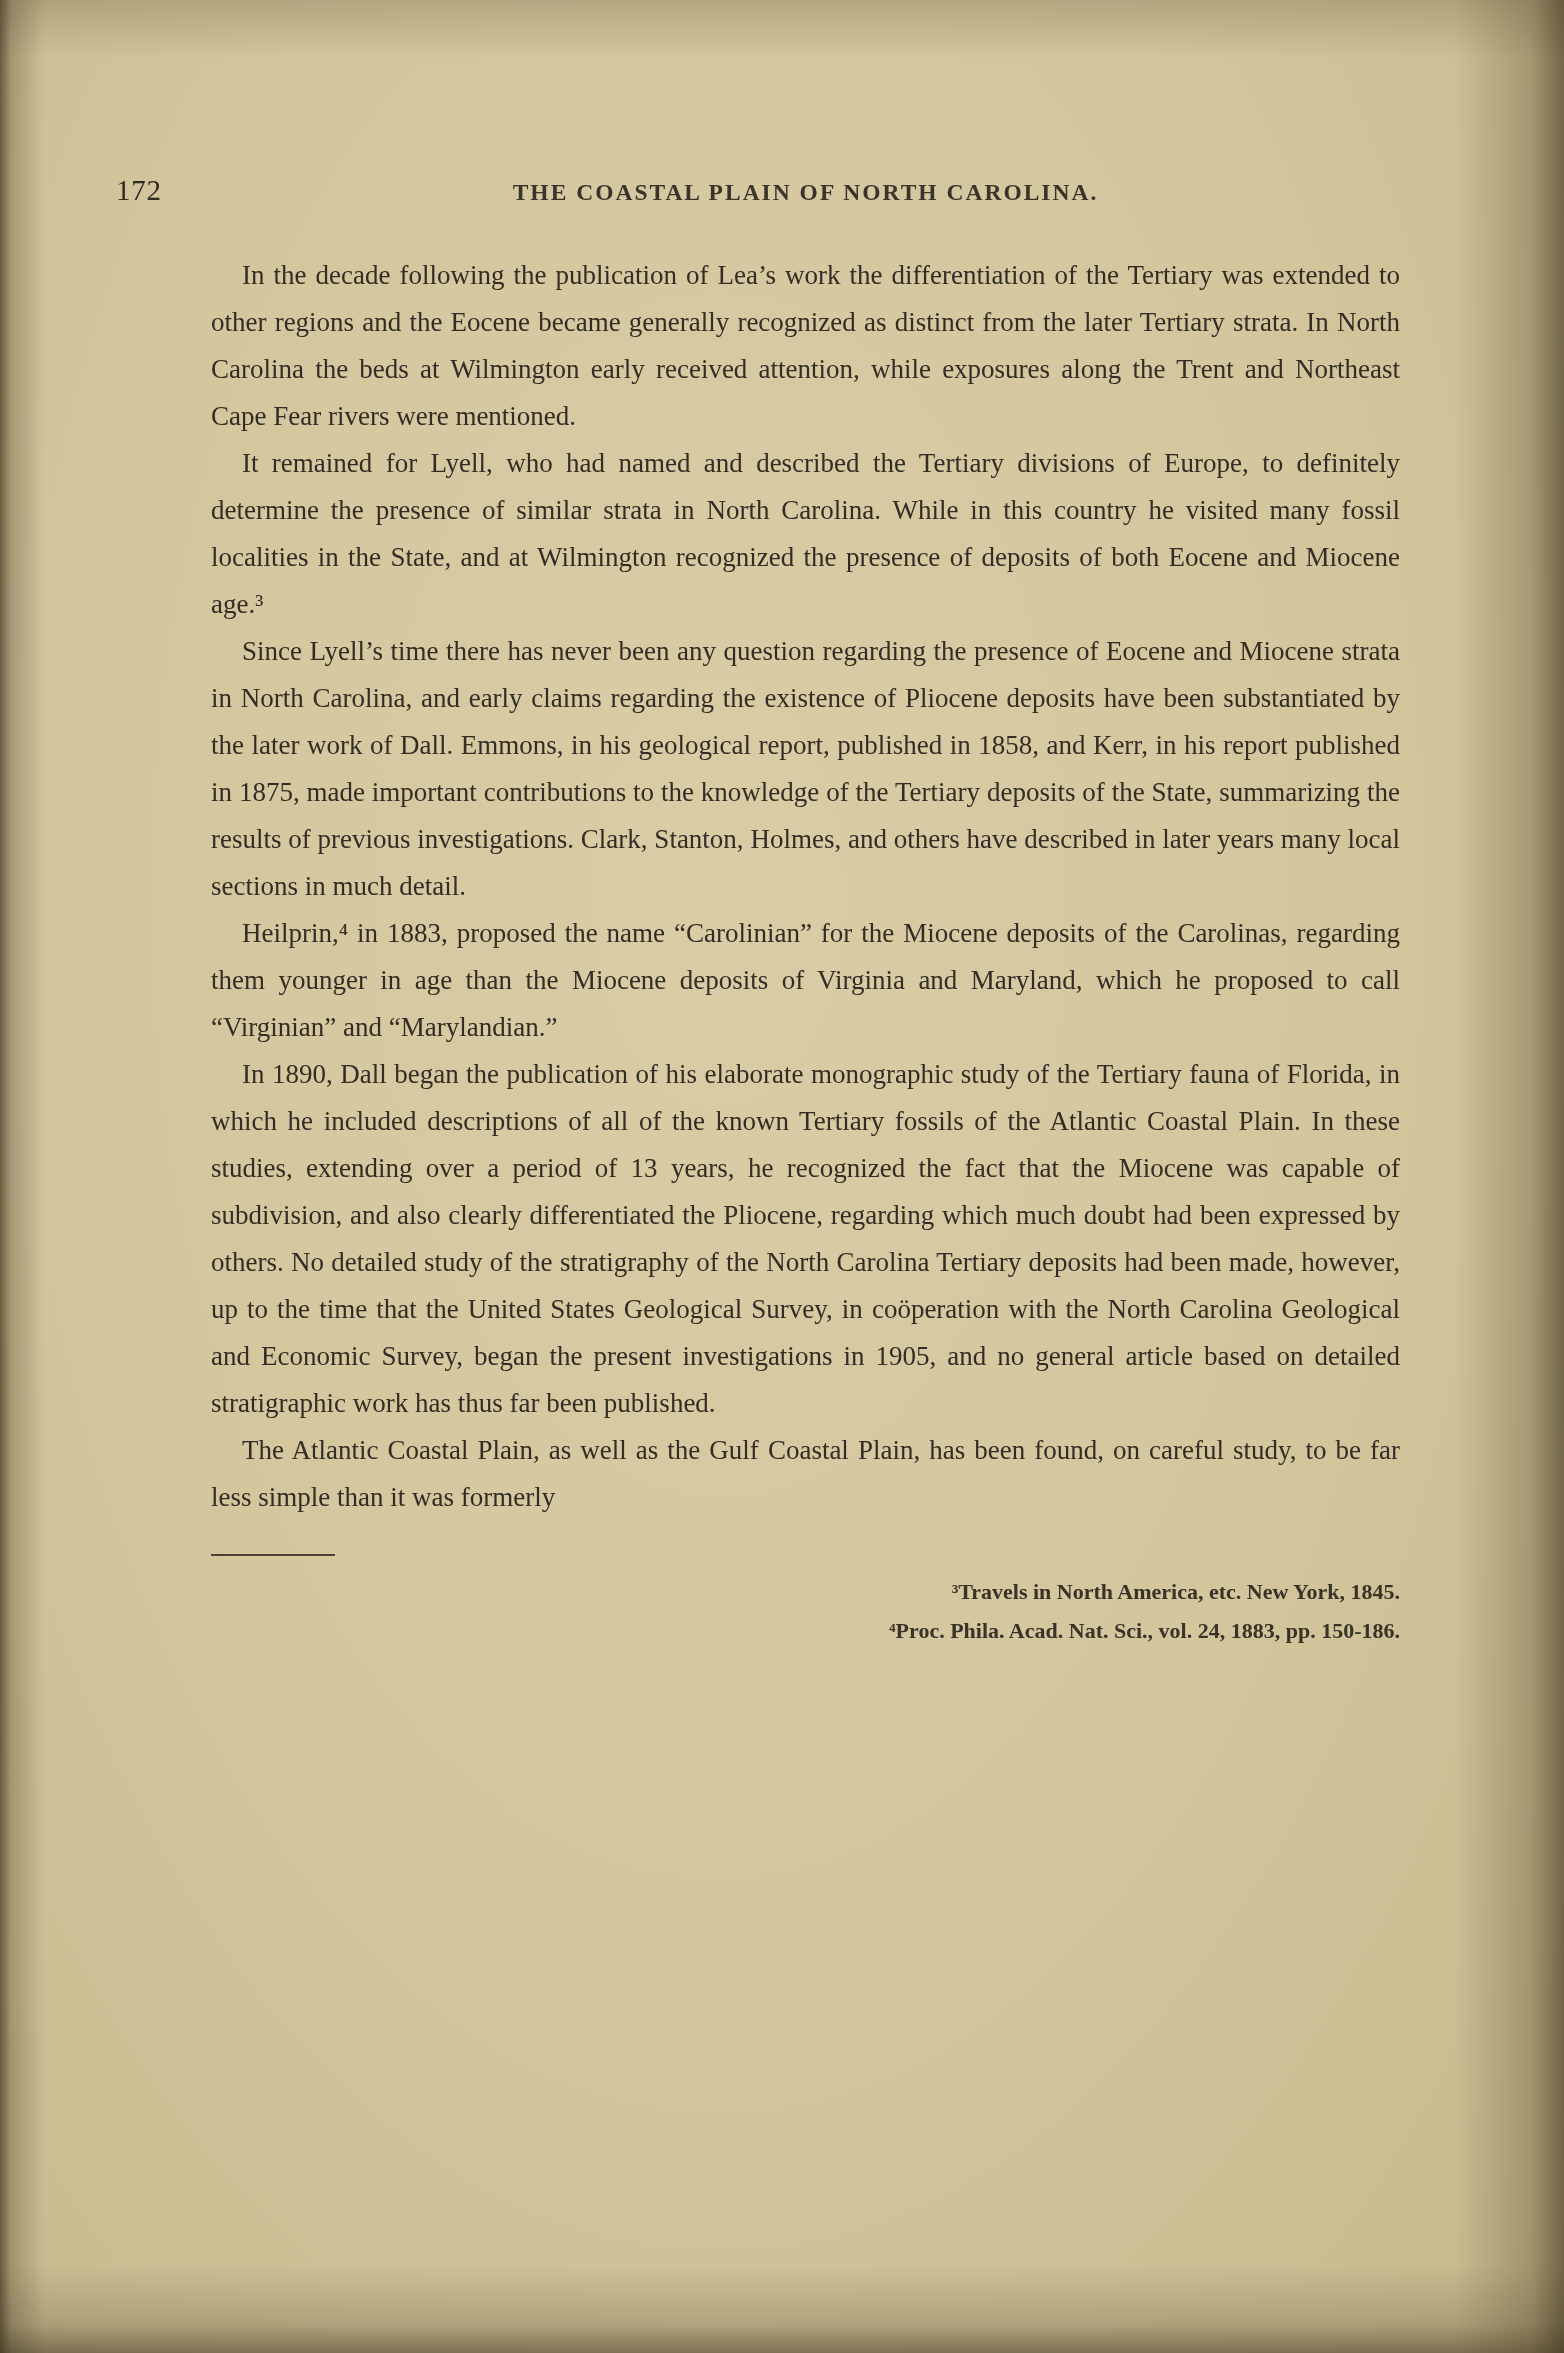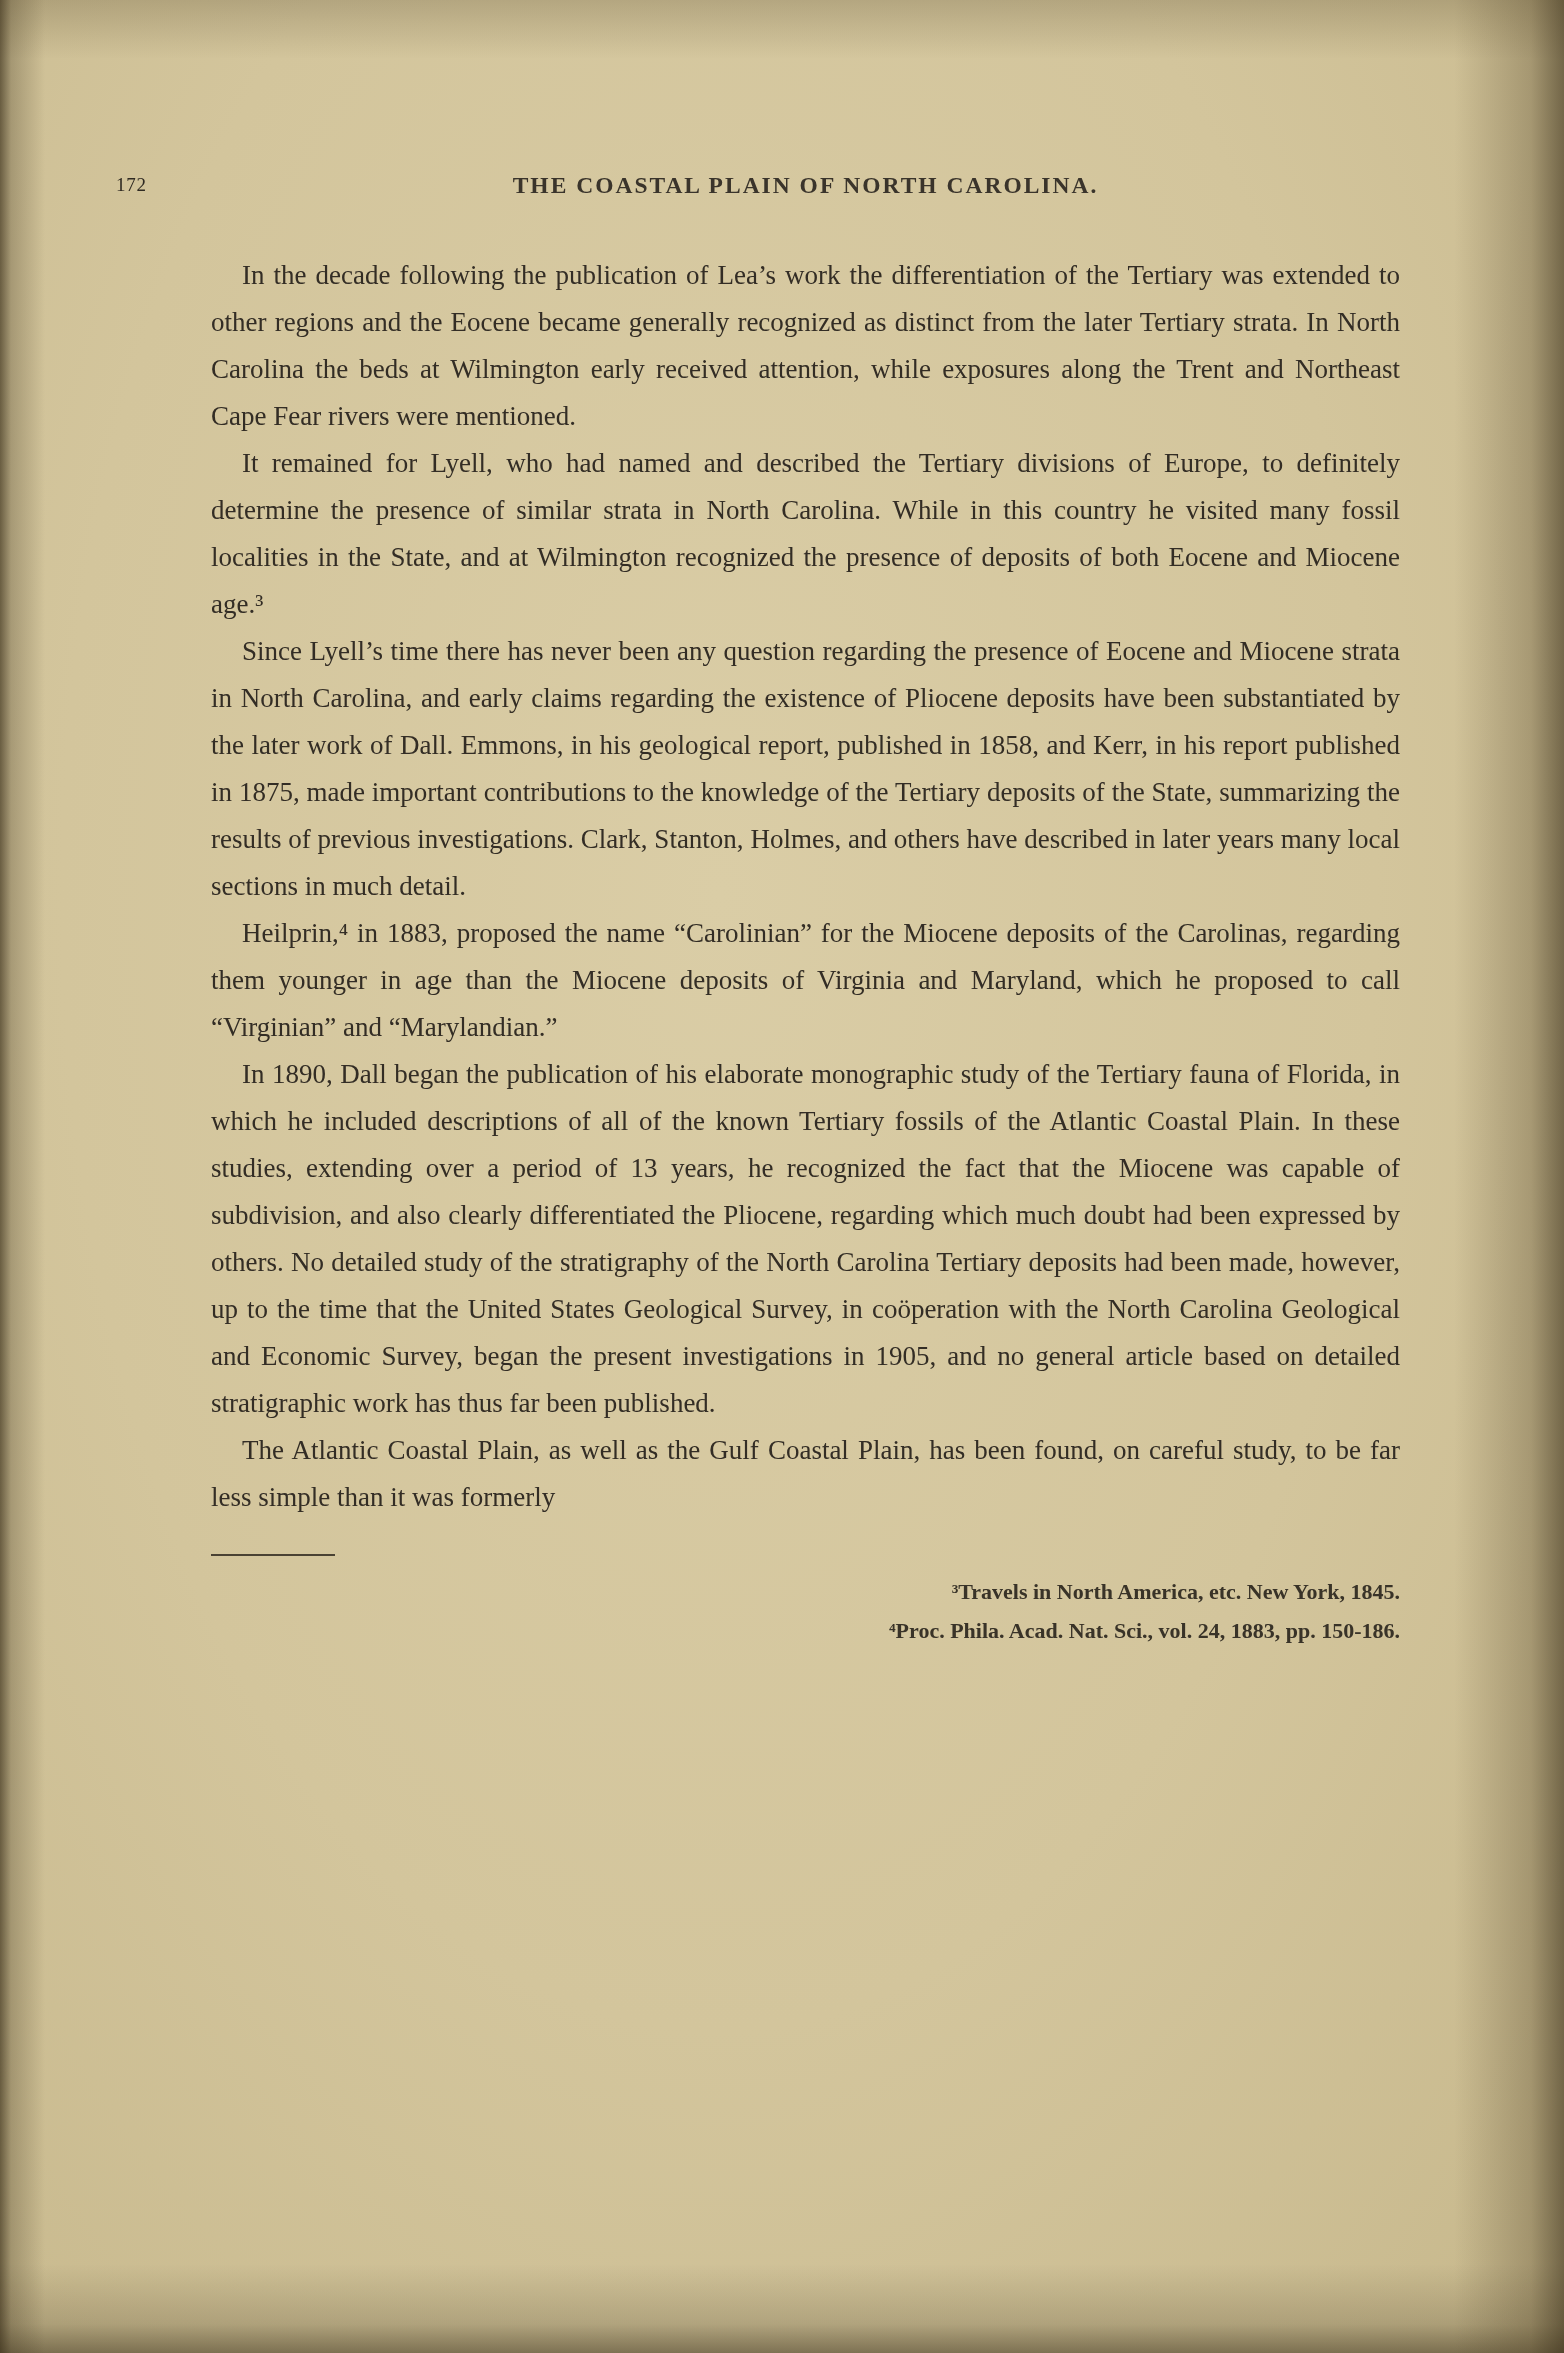--- a/index.html
+++ b/index.html
@@ -23,31 +23,32 @@
     position: absolute;
     top: 172px;
     left: 211px;
     width: 1189px;
     height: 39px;
   }
   .pagenum {
     position: absolute;
     left: -95px;
     top: 1.6px;
-    font-size: 19px;
+    font-size: 29px;
     letter-spacing: 0.8px;
     color: #2f2a22;
   }
   .running-title {
     display: block;
     text-align: center;
     font-size: 23.5px;
     letter-spacing: 2px;
     color: #3a342b;
     font-weight: 600;
+    margin-top: 7px;
   }
 
   .text-block {
     position: absolute;
     top: 252px;
     left: 211px;
     width: 1189px;
     font-size: 27px;
     line-height: 47px;
     text-align: justify;

